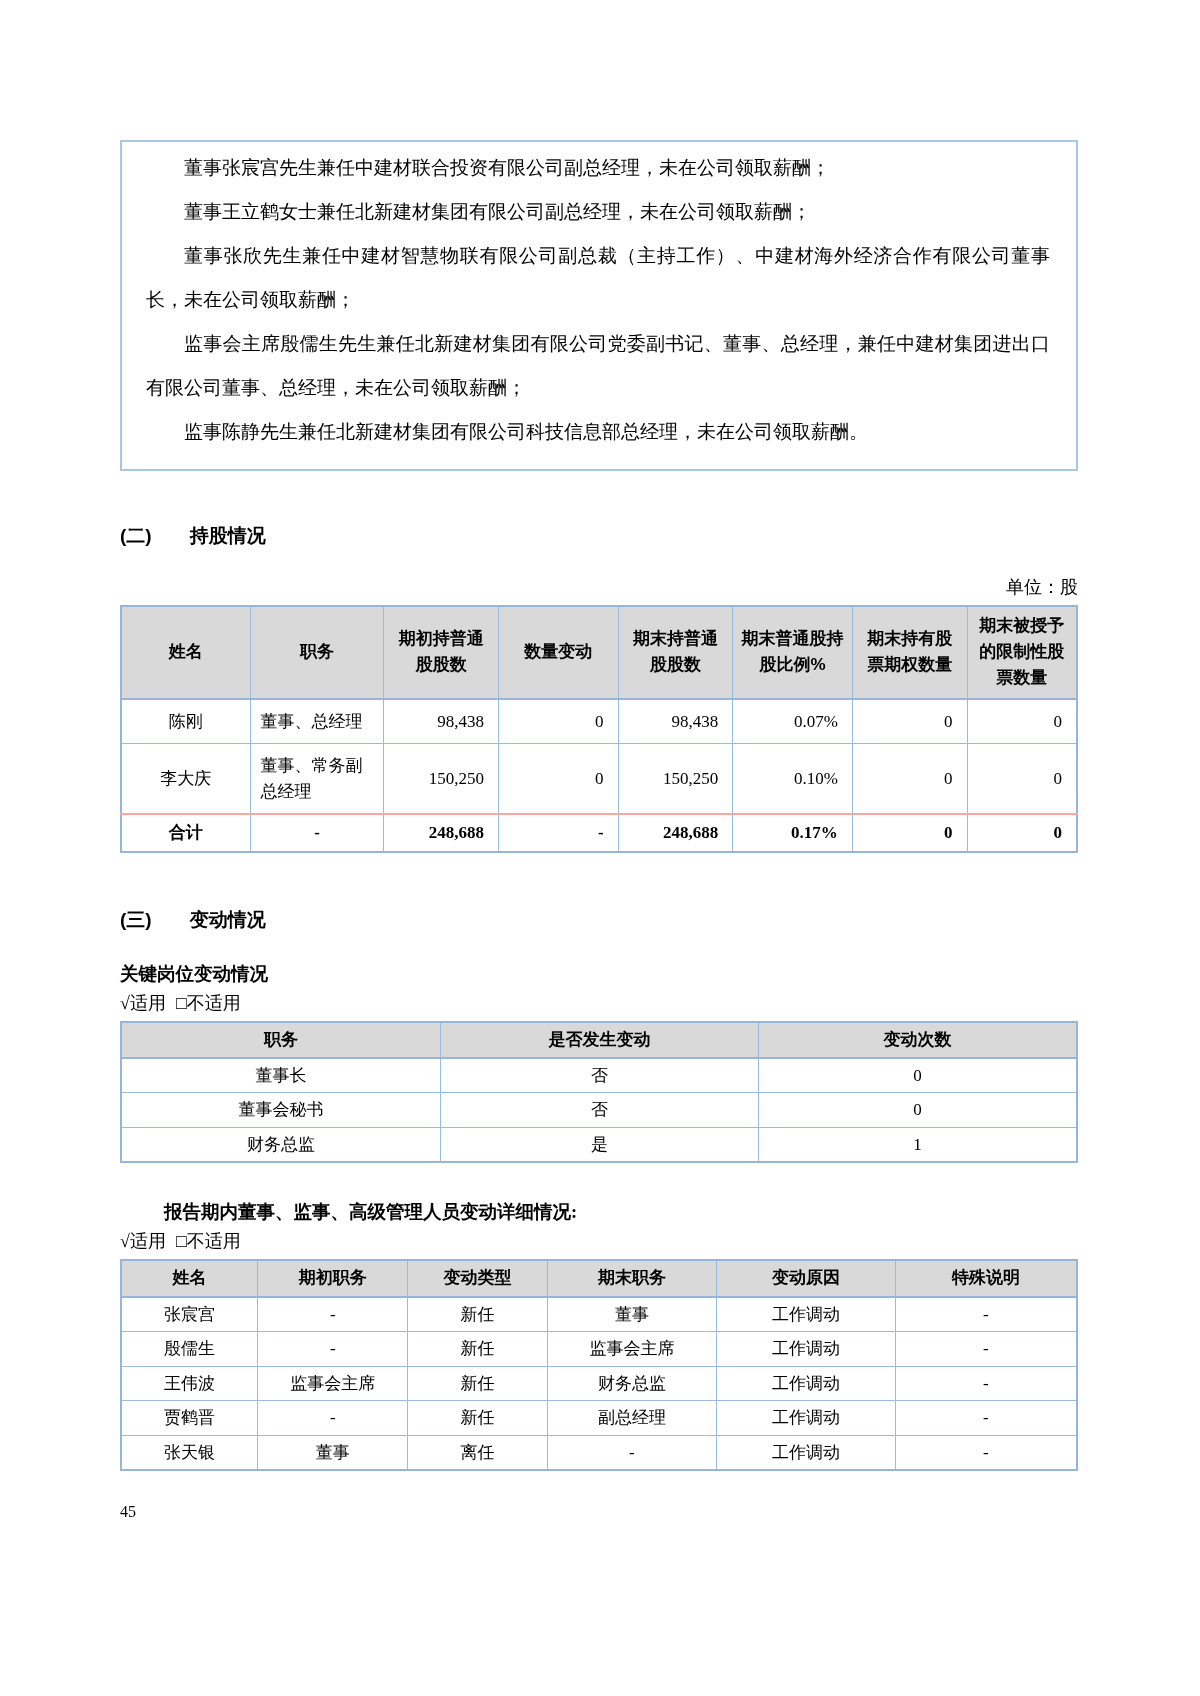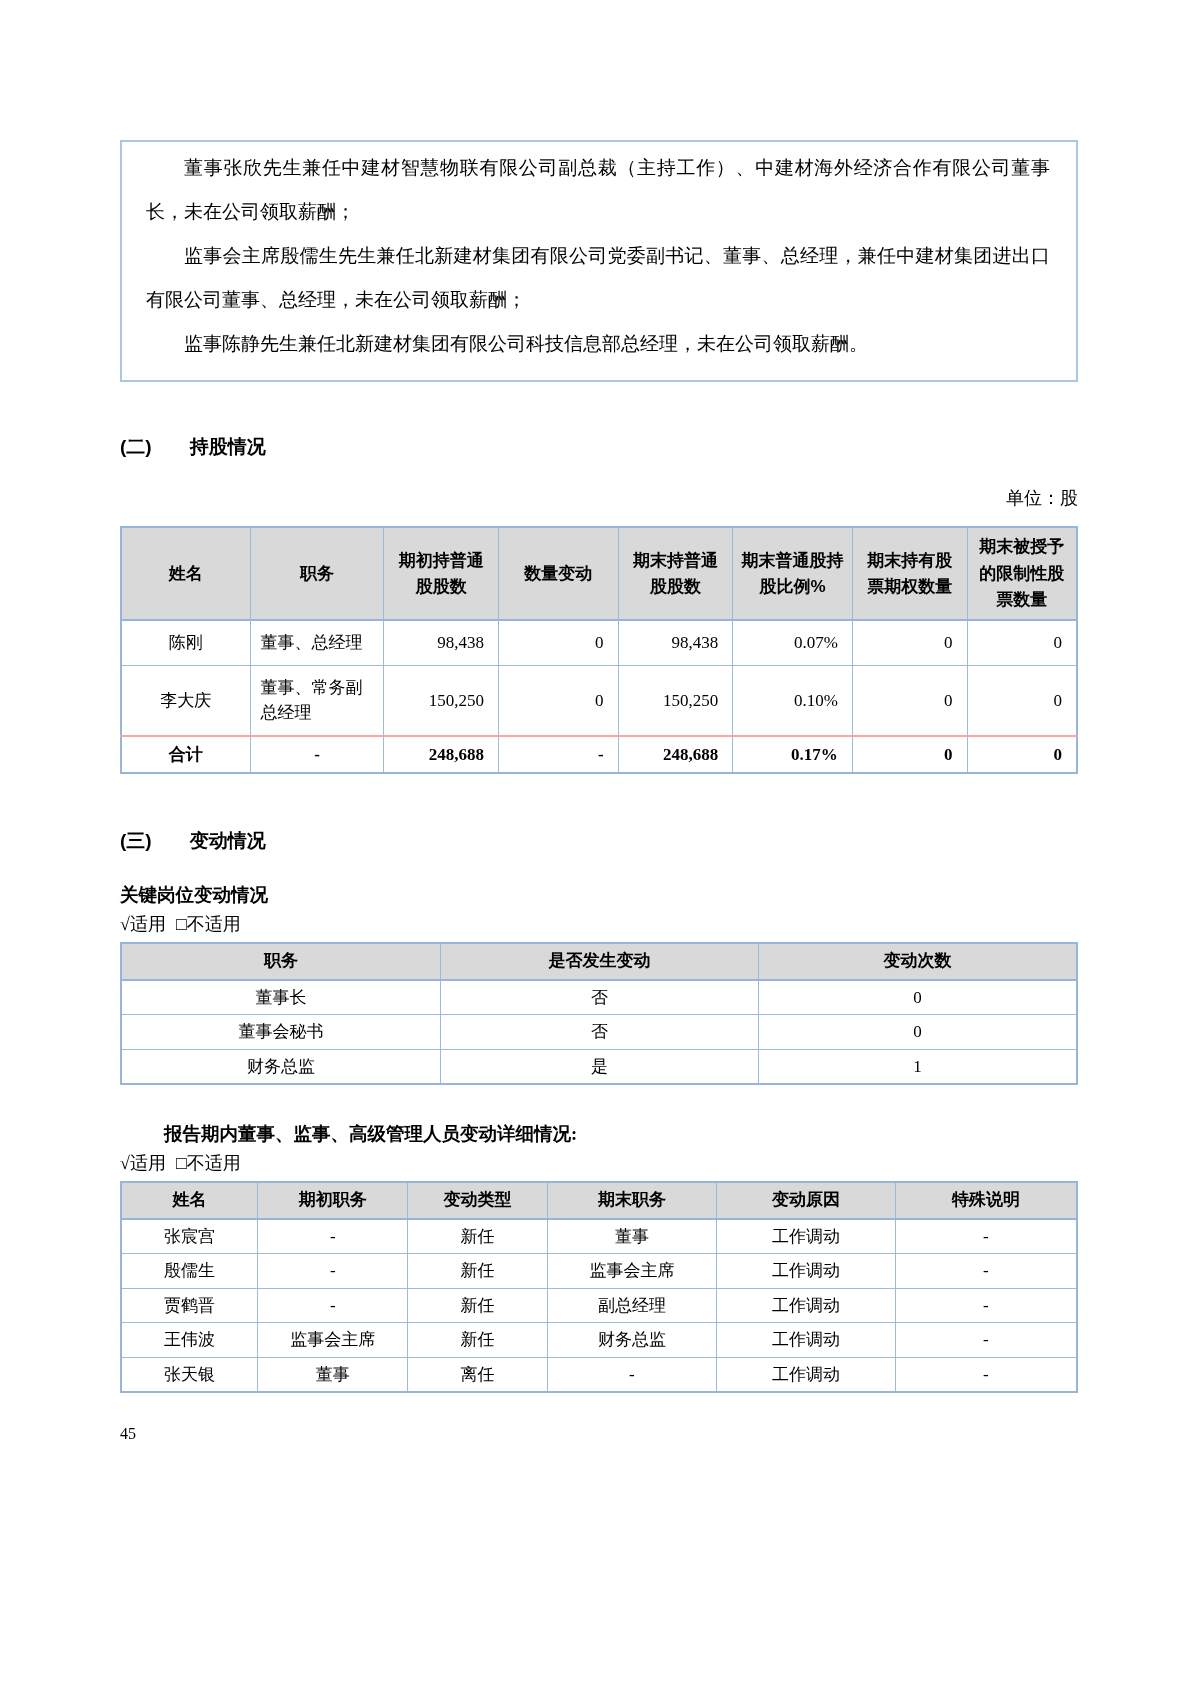--- a/index.html
+++ b/index.html
@@ -46,21 +46,21 @@
     font-size: 18.5px;
   }
   .applicability {
     margin-top: 5px;
     font-size: 18px;
   }
   .applicability .gap { display: inline-block; width: 10px; }
 
   .unit-label {
     margin-top: 26px;
-    margin-bottom: 16px;
+    margin-bottom: 6px;
     text-align: right;
     font-size: 18px;
   }
 
   
   table {
     width: 100%;
     border-collapse: collapse;
     border: 2px solid #96b5d8;
     table-layout: fixed;
@@ -101,20 +101,22 @@
     text-align: left;
     font-size: 16px;
   }
 </style>
 </head>
 <body>
 
 <div class="content">
 
   <div class="notice-box">
+    <p>董事张宸宫先生兼任中建材联合投资有限公司副总经理，未在公司领取薪酬；</p>
+    <p>董事王立鹤女士兼任北新建材集团有限公司副总经理，未在公司领取薪酬；</p>
     <p>董事张欣先生兼任中建材智慧物联有限公司副总裁（主持工作）、中建材海外经济合作有限公司董事长，未在公司领取薪酬；</p>
     <p>监事会主席殷儒生先生兼任北新建材集团有限公司党委副书记、董事、总经理，兼任中建材集团进出口有限公司董事、总经理，未在公司领取薪酬；</p>
     <p>监事陈静先生兼任北新建材集团有限公司科技信息部总经理，未在公司领取薪酬。</p>
   </div>
 
   <div class="section-heading">
     <span class="sec-num">(二)</span>
     <span>持股情况</span>
   </div>
 
@@ -256,32 +258,32 @@
       </tr>
       <tr>
         <td>殷儒生</td>
         <td>-</td>
         <td>新任</td>
         <td>监事会主席</td>
         <td>工作调动</td>
         <td>-</td>
       </tr>
       <tr>
-        <td>贾鹤晋</td>
-        <td>-</td>
-        <td>新任</td>
-        <td>副总经理</td>
-        <td>工作调动</td>
-        <td>-</td>
-      </tr>
-      <tr>
         <td>王伟波</td>
         <td>监事会主席</td>
         <td>新任</td>
         <td>财务总监</td>
+        <td>工作调动</td>
+        <td>-</td>
+      </tr>
+      <tr>
+        <td>贾鹤晋</td>
+        <td>-</td>
+        <td>新任</td>
+        <td>副总经理</td>
         <td>工作调动</td>
         <td>-</td>
       </tr>
       <tr>
         <td>张天银</td>
         <td>董事</td>
         <td>离任</td>
         <td>-</td>
         <td>工作调动</td>
         <td>-</td>

